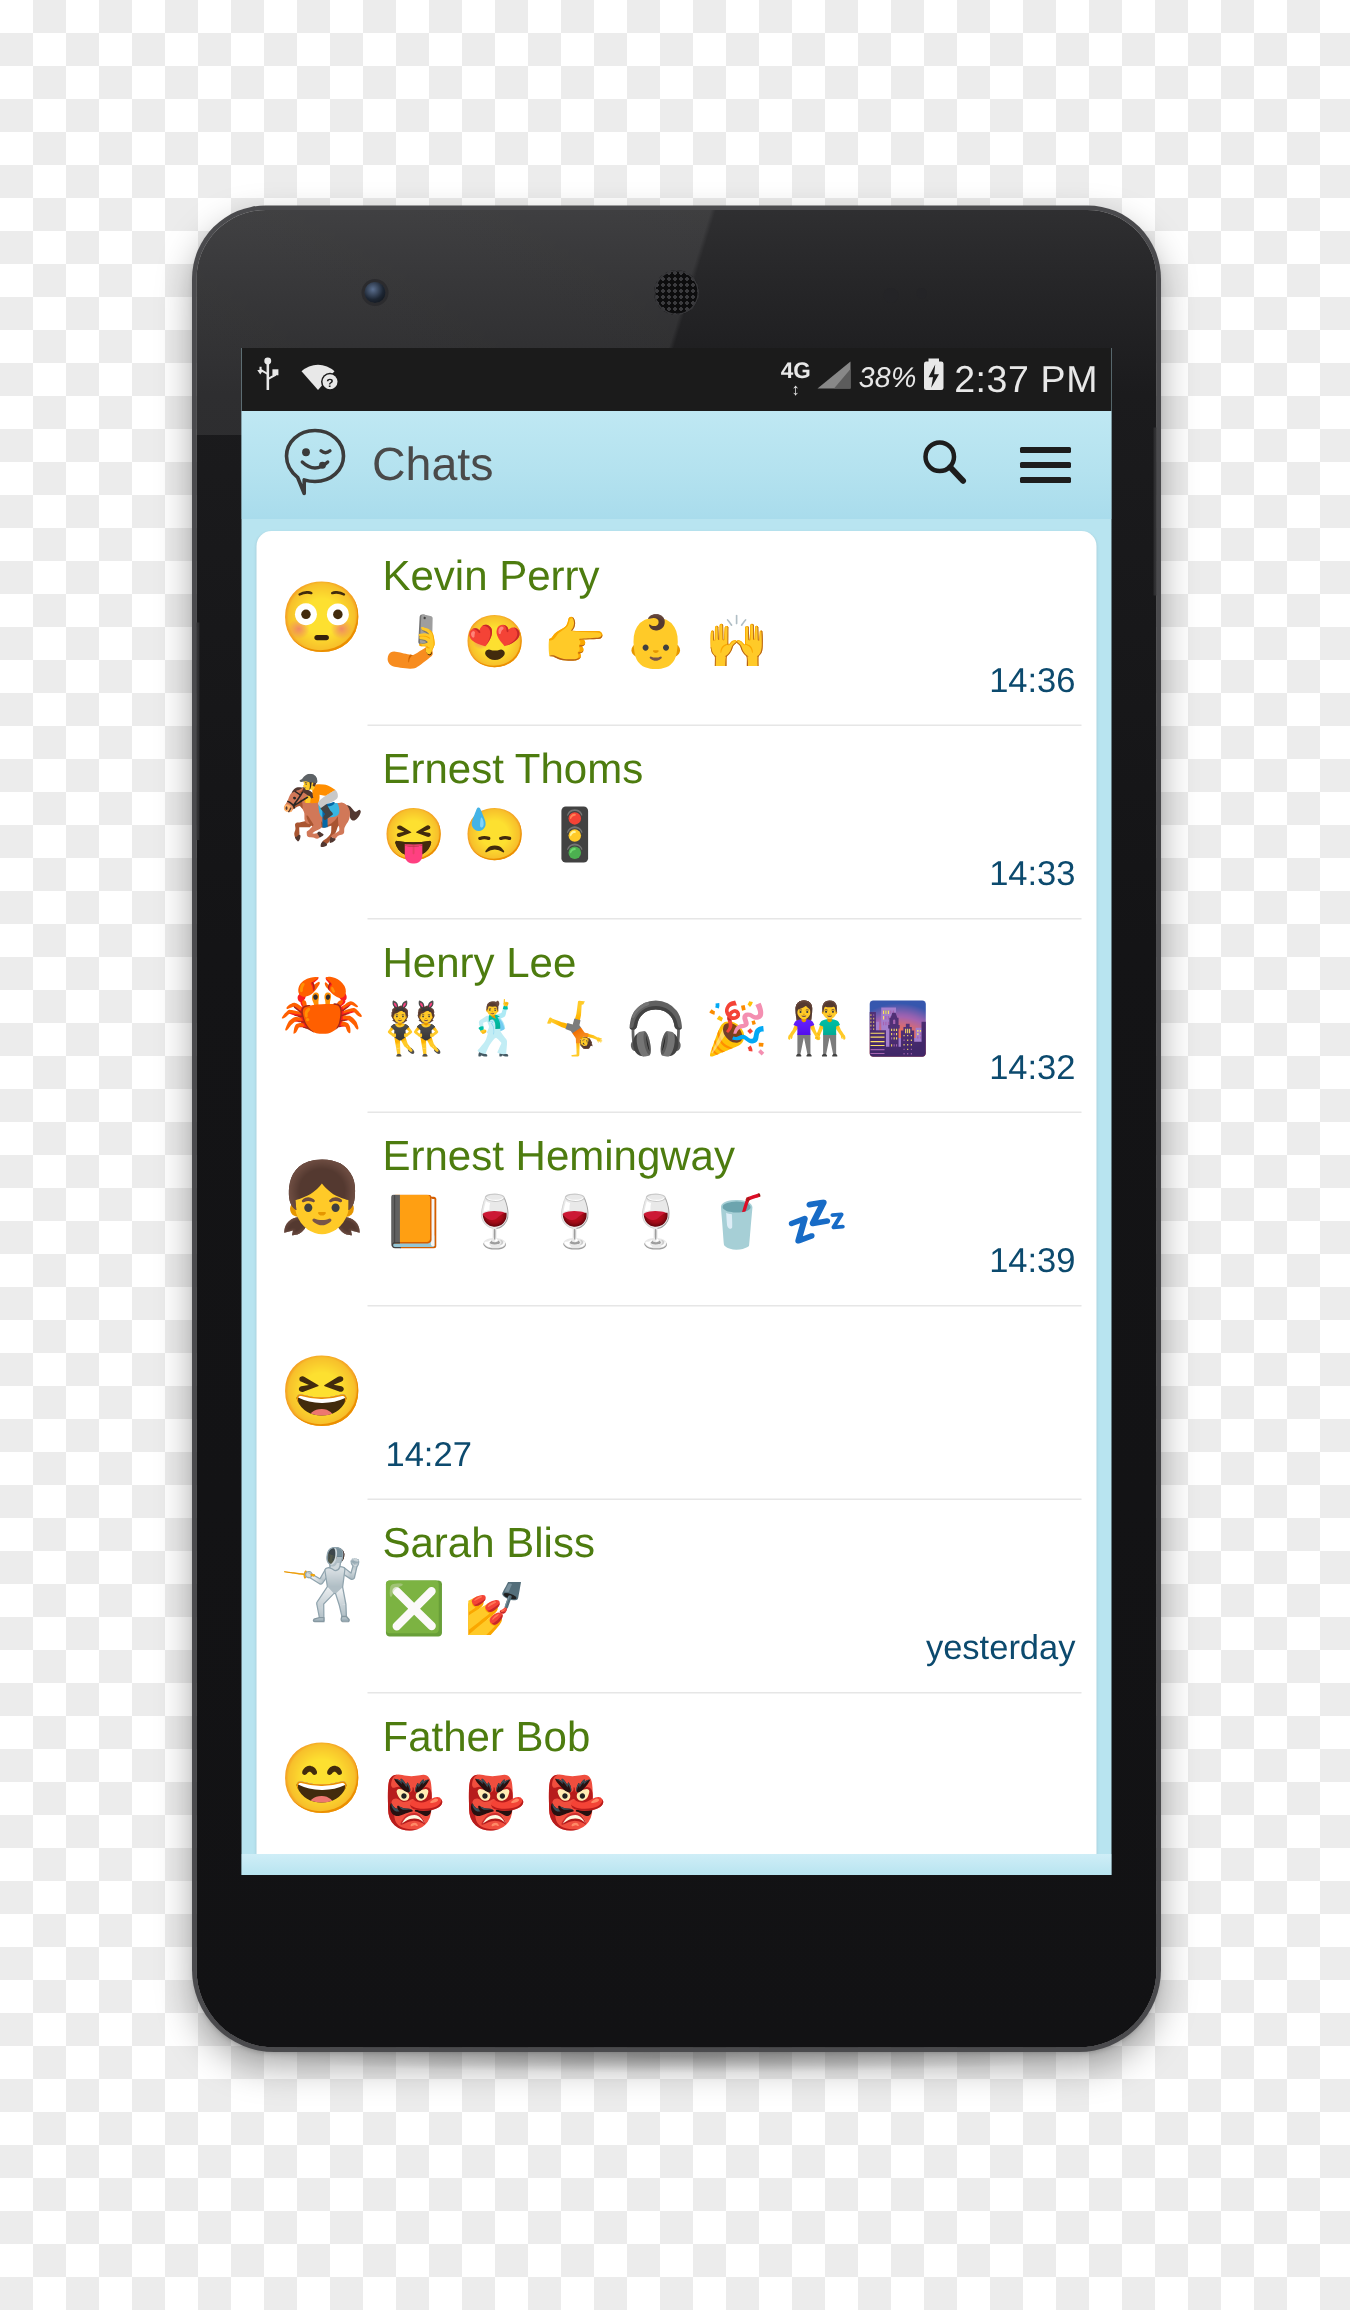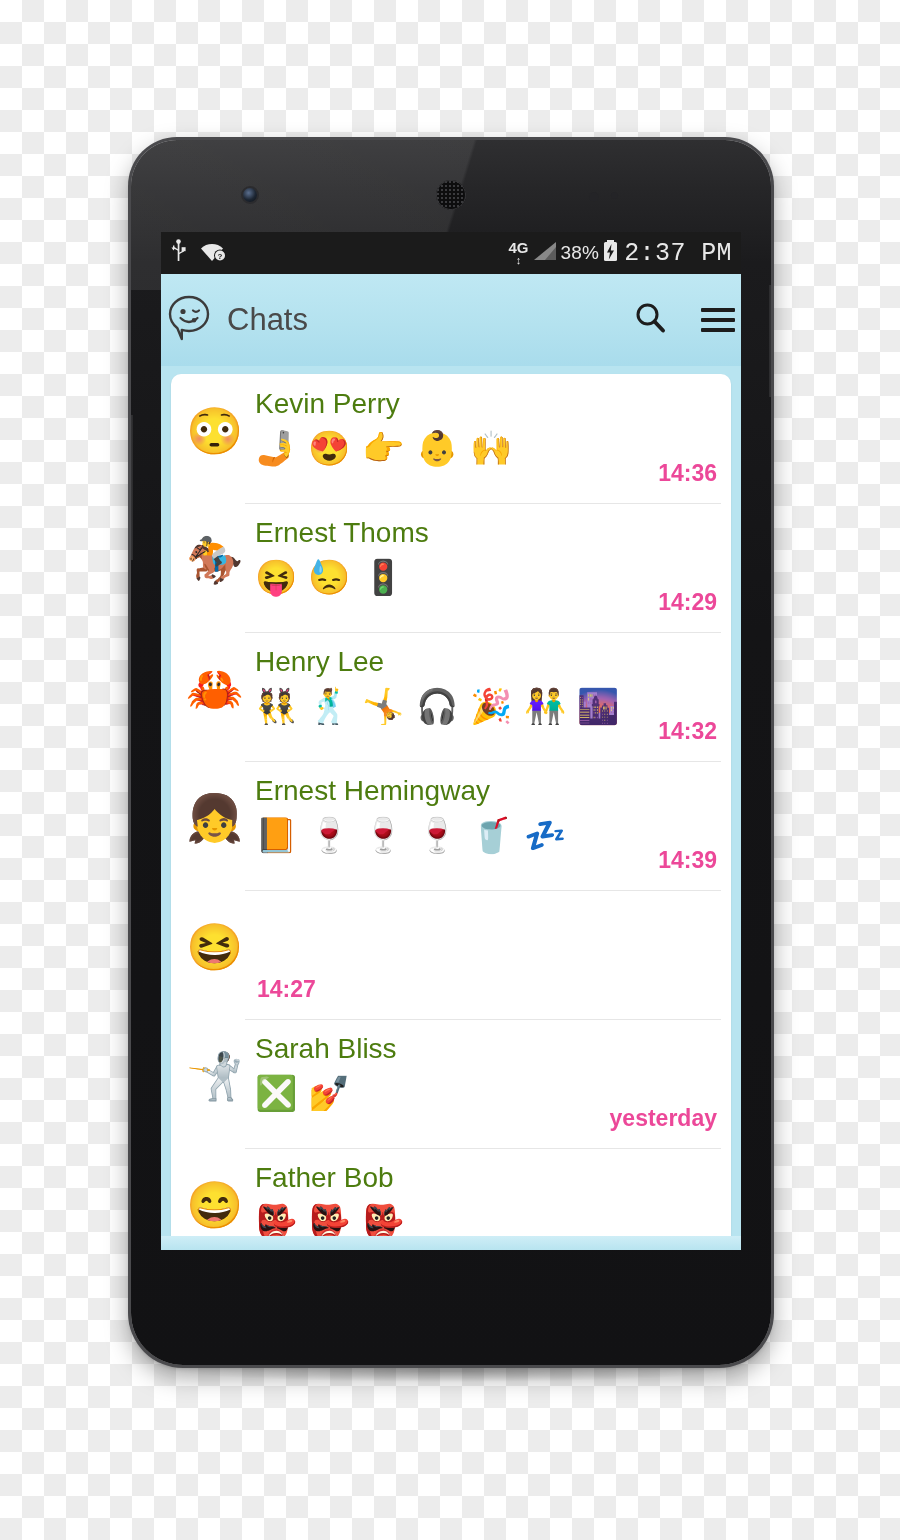--- a/index.html
+++ b/index.html
@@ -77,31 +77,31 @@
   }
 
   
   #statusbar {
     height:42px; background:#1b1b1b; color:#e8e8e8;
     display:flex; align-items:center; padding:0 9px;
     font-size:20px;
   }
   .sb-left { display:flex; align-items:center; gap:12px; }
   .sb-right { margin-left:auto; display:flex; align-items:center; gap:3px; }
-  .sb-text { font-size:19px; letter-spacing:.2px; }
-  #clock { font-size:25px; margin-left:2px; letter-spacing:.4px;font-family:Liberation Mono, monospace; }
+  .sb-text { font-size:19px; letter-spacing:.2px;font-style:italic; }
+  #clock { font-size:25px; margin-left:2px; letter-spacing:.4px; }
   .net-label { display:flex; flex-direction:column; align-items:center; line-height:.92; }
   .net-label .g { font-size:15px; font-weight:bold; }
   .net-label .ar { font-size:11px; }
 
   
   #appbar {
-    height:92px;
+    height:72px;
     background:linear-gradient(180deg,#bfe8f3 0%,#b4e2ef 55%,#a9dcec 100%);
-    display:flex; align-items:center; padding:0 6px;
+    display:flex; align-items:center; padding:0 27px;
   }
   #appbar .title {
     font-size:31px; color:#4a4a4a; margin-left:16px; font-weight:400;
   }
   #appbar .actions { margin-left:auto; display:flex; align-items:center; gap:34px; }
   .hamburger { width:34px; display:flex; flex-direction:column; gap:6px; }
   .hamburger i { display:block; height:4px; background:#1d1d1d; border-radius:1px; }
 
   
   #list {
@@ -127,23 +127,22 @@
   .name {
     font-size:28px; color:#4d7c0f; line-height:1.22;
     white-space:nowrap; overflow:hidden; margin-top:2px;
   }
   .msg {
     font-size:34px; line-height:1.18; margin-top:7px;
     white-space:nowrap; overflow:hidden; letter-spacing:1px;
   }
   .time {
     flex:0 0 auto; align-self:flex-end;
-    font-size:23px; color:#ec4899; padding-bottom:16px; padding-left:8px;
+    font-size:23px; color:#0c4a6e; padding-bottom:16px; padding-left:8px;
     white-space:nowrap;
-    font-weight:bold;
   }
   #screen-bottom-fade {
     position:absolute; left:0; bottom:0; width:580px; height:14px;
     background:linear-gradient(180deg,#cfeef7,#b8e4f0);
   }
   #phone-shadow {
     position:absolute; left:175px; top:1360px; width:550px; height:22px;
     background:radial-gradient(ellipse at center, rgba(0,0,0,.22) 0%, rgba(0,0,0,0) 70%);
   }
 </style>
@@ -247,21 +246,21 @@
         </div>
         <div class="time">14:36</div>
       </div>
 
       <div class="row">
         <div class="avatar">🏇</div>
         <div class="body">
           <div class="name">Ernest Thoms</div>
           <div class="msg">😝 😓 🚦</div>
         </div>
-        <div class="time">14:29</div>
+        <div class="time">14:33</div>
       </div>
 
       <div class="row">
         <div class="avatar">🦀</div>
         <div class="body">
           <div class="name">Henry Lee</div>
           <div class="msg">👯 🕺 🤸 🎧 🎉 👫 🌆</div>
         </div>
         <div class="time">14:32</div>
       </div>

